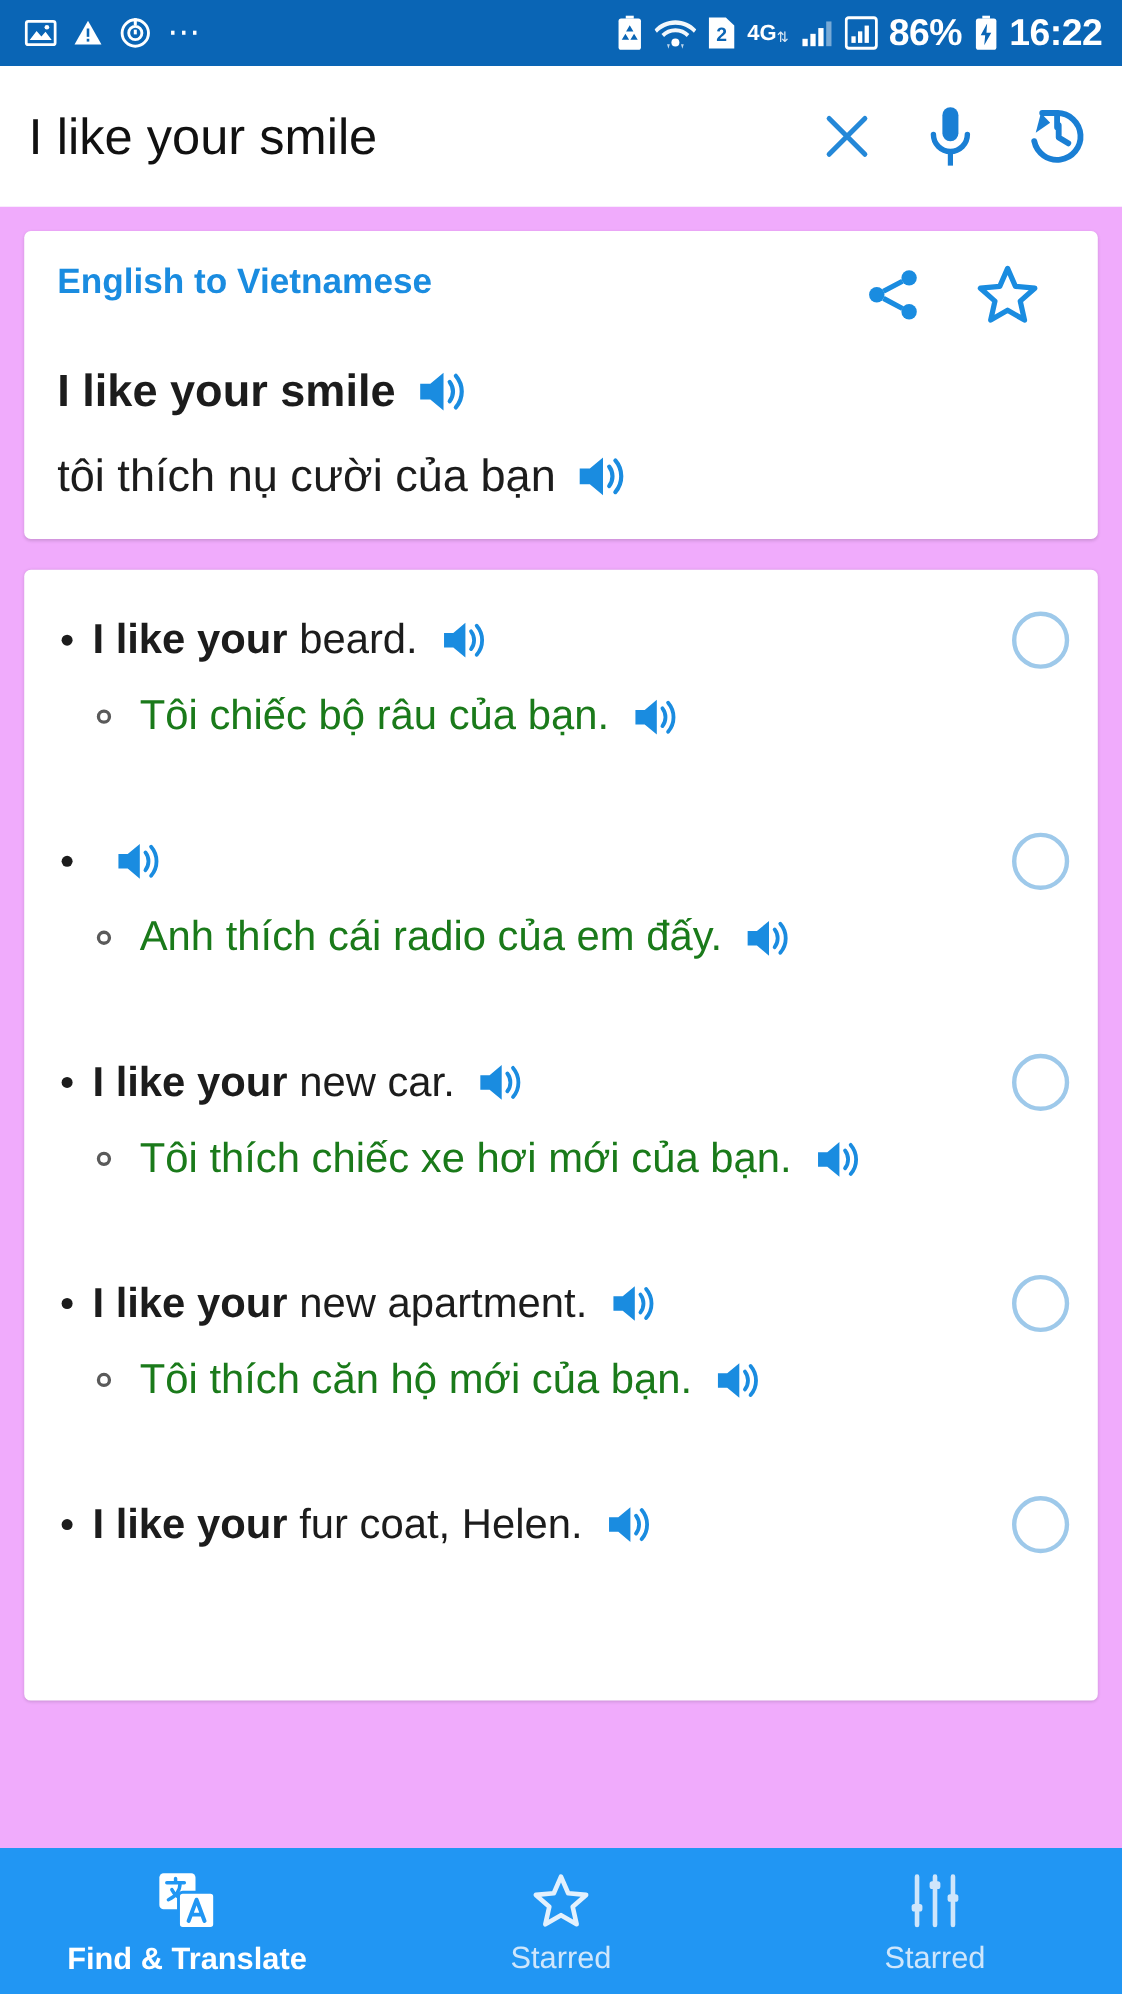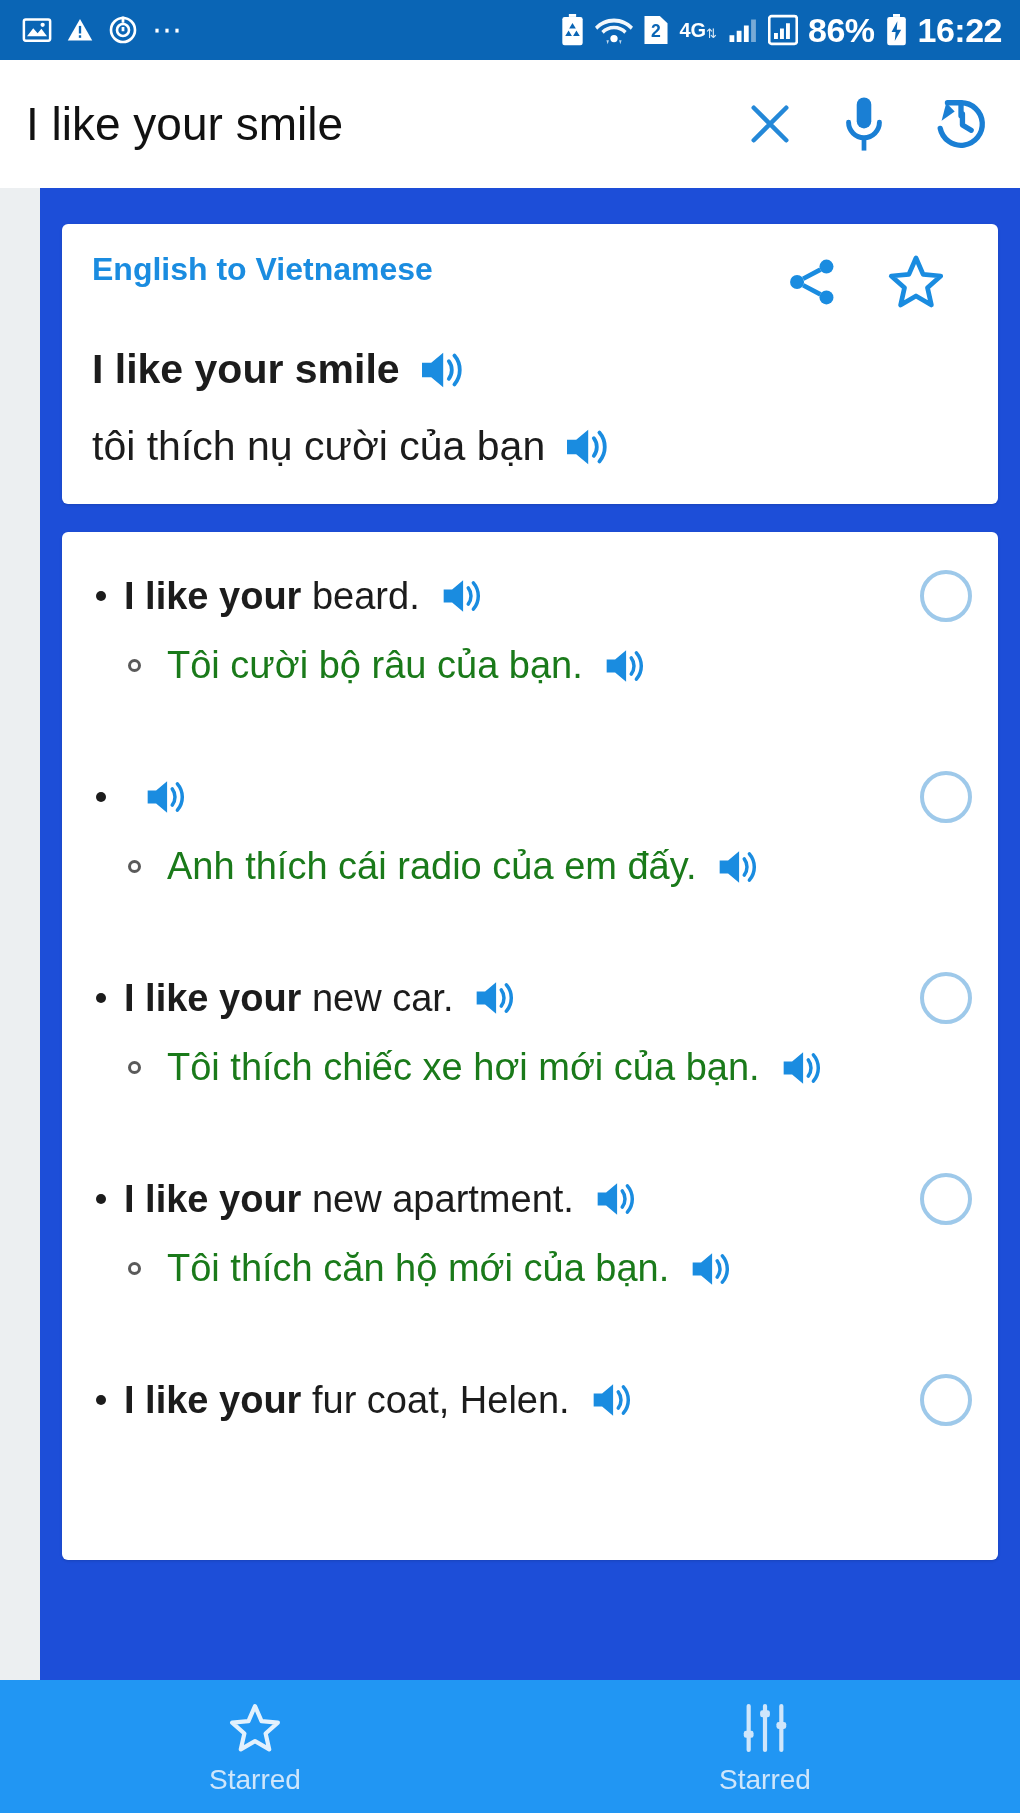--- a/index.html
+++ b/index.html
@@ -66,24 +66,23 @@
     flex: 1 1 auto;
     min-width: 0;
     padding: 0;
   }
   .search-actions { display: flex; align-items: center; gap: 42px; flex: 0 0 auto; margin-left: 20px; }
   .sa-btn { cursor: pointer; display: block; }
 
   
   .content {
     flex: 1 1 auto;
-    background: #1d4ed8;
-    padding: 36px 22px 0 22px;
+    background: #f0abfc;
+    padding: 22px 22px 0 22px;
     overflow: hidden;
-    margin-left: 40px;
   }
 
   .card {
     background: #ffffff;
     border-radius: 6px;
     box-shadow: 0 1px 3px rgba(0,0,0,.14);
   }
 
   
   .main-card { padding: 28px 30px 34px 30px; margin-bottom: 28px; }
@@ -302,21 +301,21 @@
           <span class="ex-en-text"><b>I like your</b><span> beard.</span></span>
           <svg class="spk" width="44" height="42" viewBox="0 0 24 22">
             <path d="M2 7.4 h4.6 L12.6 2.4 v17.2 L6.6 14.6 H2 Z" fill="#1a8ce0"></path>
             <path d="M15.4 6.6 a7.2 7.2 0 0 1 0 8.8" fill="none" stroke="#1a8ce0" stroke-width="1.9" stroke-linecap="round"></path>
             <path d="M18.2 3.8 a11 11 0 0 1 0 14.4" fill="none" stroke="#1a8ce0" stroke-width="1.9" stroke-linecap="round"></path>
           </svg>
           <span class="ex-circle"></span>
         </div>
         <div class="ex-row-vi">
           <span class="bullet-ring"></span>
-          <span class="ex-vi-text">Tôi cười bộ râu của bạn.</span>
+          <span class="ex-vi-text">Tôi chiếc bộ râu của bạn.</span>
           <svg class="spk" width="44" height="42" viewBox="0 0 24 22">
             <path d="M2 7.4 h4.6 L12.6 2.4 v17.2 L6.6 14.6 H2 Z" fill="#1a8ce0"></path>
             <path d="M15.4 6.6 a7.2 7.2 0 0 1 0 8.8" fill="none" stroke="#1a8ce0" stroke-width="1.9" stroke-linecap="round"></path>
             <path d="M18.2 3.8 a11 11 0 0 1 0 14.4" fill="none" stroke="#1a8ce0" stroke-width="1.9" stroke-linecap="round"></path>
           </svg>
         </div>
       </div>
       <div class="ex-gap"></div>
 
       <div class="ex-item">
@@ -398,20 +397,29 @@
           </svg>
           <span class="ex-circle"></span>
         </div>
       </div>
 
     </div>
   </div>
 
   <div class="bottomnav">
 
+    <div class="nav-item active">
+      <svg width="58" height="58" viewBox="0 0 24 24">
+        <rect x="1.6" y="1.6" width="13.6" height="13.6" rx="1.6" fill="#ffffff"></rect>
+        <path d="M4.4 5.2 h6.6 M7.7 3.6 v1.6 M9.4 5.2 c0 3 -1.8 5.2 -4.4 6.4 M6.3 7.8 c1 2 2.6 3.2 4.6 3.8" fill="none" stroke="#2196f3" stroke-width="1.3" stroke-linecap="round"></path>
+        <rect x="8.8" y="8.8" width="13.6" height="13.6" rx="1.6" fill="#ffffff" stroke="#2196f3" stroke-width="1.1"></rect>
+        <path d="M12.6 19.6 L15.6 11.6 L18.6 19.6 M13.7 17.2 h3.8" fill="none" stroke="#2196f3" stroke-width="1.5" stroke-linecap="round" stroke-linejoin="round"></path>
+      </svg>
+      <span class="nav-label">Find &amp; Translate</span>
+    </div>
 
     <div class="nav-item inactive">
       <svg width="56" height="56" viewBox="0 0 24 24">
         <path d="M12 2.6 L14.8 9.05 L21.8 9.7 L16.55 14.35 L18.1 21.15 L12 17.6 L5.9 21.15 L7.45 14.35 L2.2 9.7 L9.2 9.05 Z" fill="none" stroke="#e3f1fd" stroke-width="1.8" stroke-linejoin="round"></path>
       </svg>
       <span class="nav-label">Starred</span>
     </div>
 
     <div class="nav-item inactive">
       <svg width="56" height="56" viewBox="0 0 24 24">

